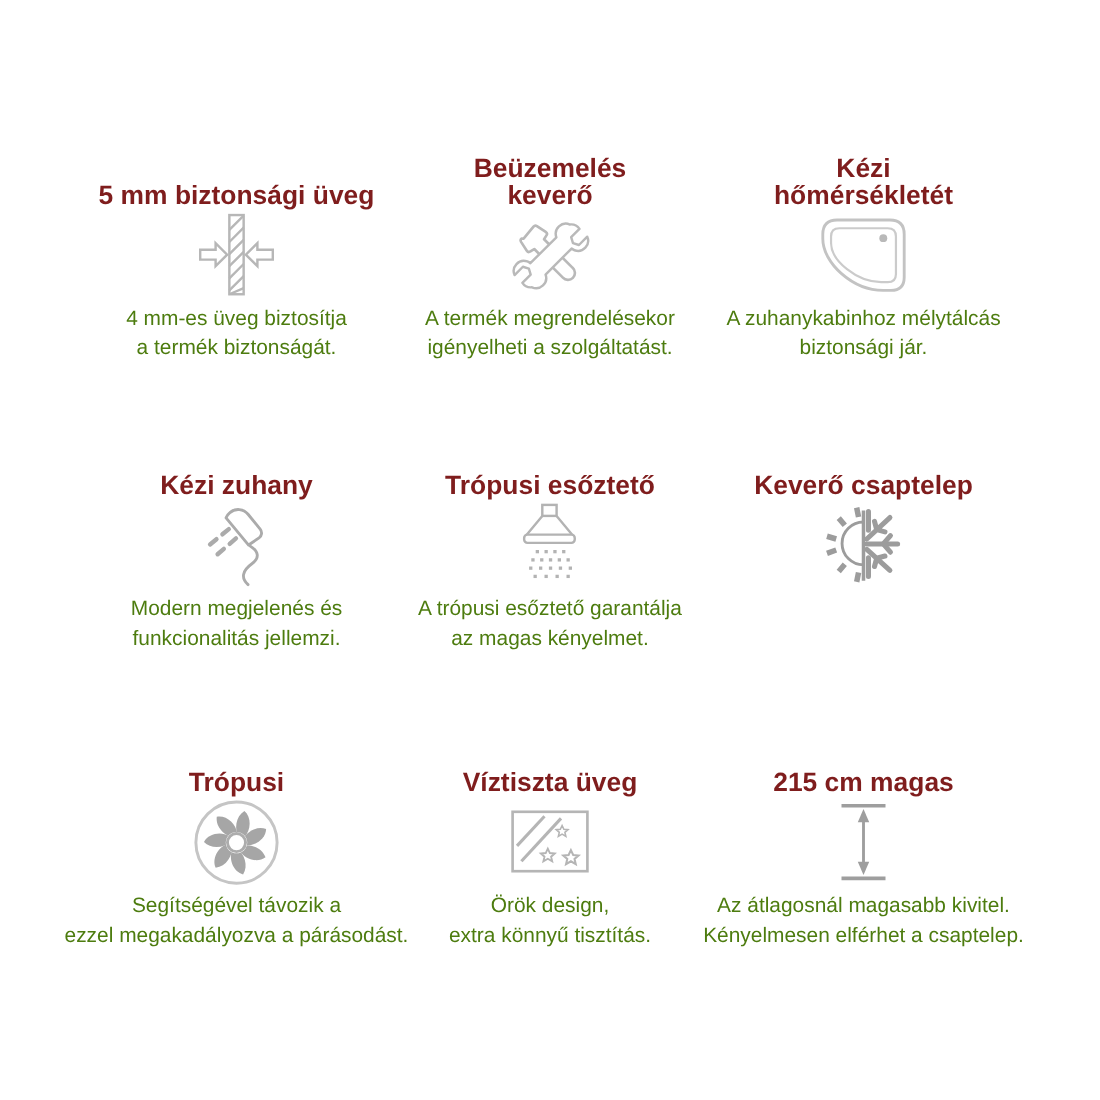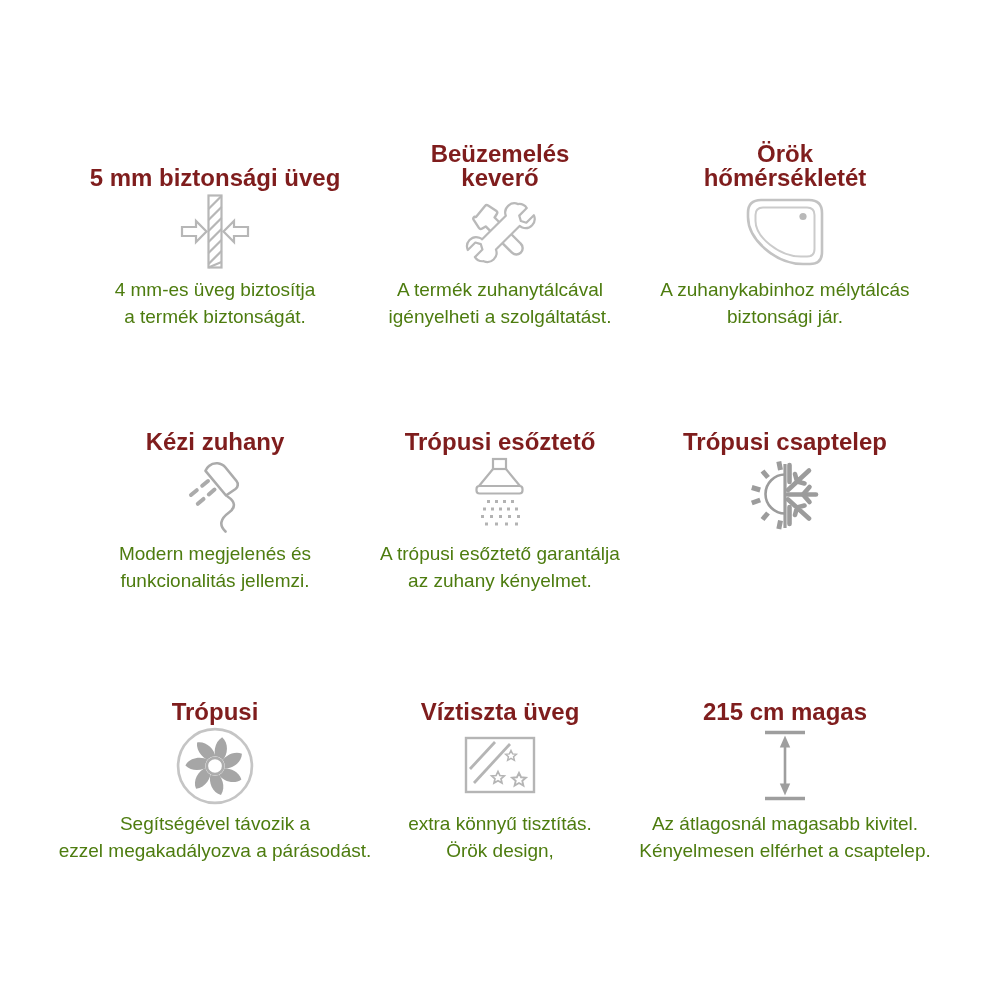--- a/index.html
+++ b/index.html
@@ -66,28 +66,28 @@
       <span>Beüzemelés</span>
       <span>keverő</span>
     </div>
     <div class="iconbox">
       <svg width="78" height="78" viewBox="0 0 78 78" fill="#ffffff" stroke="#b9b9b9" stroke-width="2.4" stroke-linejoin="round">
         <path d="M13,23 L22,12 a2.4,2.4 0 0 1 3.1,-0.5 l8,5.2 a2.4,2.4 0 0 1 0.7,3.3 l-2.2,3.5 26,26 a6.3,6.3 0 1 1 -8.9,8.9 l-26,-26 -3.5,2.2 a2.4,2.4 0 0 1 -3.3,-0.7 l-5.2,-8 a2.4,2.4 0 0 1 0.5,-3.1 z" transform="translate(2,1)"></path>
         <path d="M58,7 a10,10 0 0 1 9.5,4.4 l-8.2,8.2 1.8,5.9 5.9,1.8 8.2,-8.2 a10,10 0 0 1 -12.6,13.4 10,10 0 0 1 -2.9,-1.7 L34,56.5 a10,10 0 0 1 -13.4,12.6 10,10 0 0 1 -9.5,-4.4 l8.2,-8.2 -1.8,-5.9 -5.9,-1.8 -8.2,8.2 A10,10 0 0 1 16,43.6 10,10 0 0 1 19,45.3 L44.7,19.7 a10,10 0 0 1 13.4,-12.6 z" transform="scale(0.92) translate(4,5)"></path>
       </svg>
     </div>
     <div class="desc">
-      <span>A termék zuhanytálcával</span>
+      <span>A termék megrendelésekor</span>
       <span>igényelheti a szolgáltatást.</span>
     </div>
   </div>
 
   <div class="cell">
     <div class="title">
-      <span>Örök</span>
+      <span>Kézi</span>
       <span>hőmérsékletét</span>
     </div>
     <div class="iconbox">
       <svg width="84" height="74" viewBox="0 0 84 74" fill="none">
         <path d="M18,5 H66 Q79,5 79,18 V57 Q79,69 67,69 H60 C32,69 5,44 5,22 V18 Q5,5 18,5 Z" stroke="#c3c3c3" stroke-width="2.6"></path>
         <path d="M21,12.5 H64 Q71.5,12.5 71.5,20 V54 Q71.5,61.5 64,61.5 H58 C36,61.5 12.5,42 12.5,26 V20 Q12.5,12.5 20,12.5 Z" stroke="#cbcbcb" stroke-width="2"></path>
         <circle cx="60" cy="21.5" r="3.6" fill="#b9b9b9"></circle>
       </svg>
     </div>
     <div class="desc">
@@ -140,27 +140,27 @@
             <rect x="56" y="59" width="3" height="3"></rect>
           <rect x="24" y="66.5" width="3" height="3"></rect>
             <rect x="34" y="66.5" width="3" height="3"></rect>
             <rect x="44" y="66.5" width="3" height="3"></rect>
             <rect x="54" y="66.5" width="3" height="3"></rect>
         </g>
       </svg>
     </div>
     <div class="desc">
       <span>A trópusi esőztető garantálja</span>
-      <span>az zuhany kényelmet.</span>
-    </div>
-  </div>
-
-  <div class="cell">
-    <div class="title sm">
-      <span>Trópusi csaptelep</span>
+      <span>az magas kényelmet.</span>
+    </div>
+  </div>
+
+  <div class="cell">
+    <div class="title sm">
+      <span>Keverő csaptelep</span>
     </div>
     <div class="iconbox">
       <svg width="80" height="80" viewBox="0 0 80 80" fill="none" stroke="#9c9c9c">
         <path d="M40,8 V72" stroke-width="3.2"></path>
         <path d="M40,18.5 a19.5,19.5 0 0 0 0,39" stroke-width="2.6"></path>
         <g stroke-width="5" stroke-linecap="butt">
           <path d="M35.5,14 L33.8,5.5 M23,21.5 L17.5,15 M15.2,34 L6.8,31.5 M15.2,44 L6.8,47 M23,57 L17.5,63.5 M35.5,64.5 L33.8,73"></path>
         </g>
         <g stroke-width="4.6" stroke-linecap="round">
           <path d="M43,38.5 H71"></path>
@@ -209,22 +209,22 @@
         <path d="M9,35 L34,8" stroke-width="2.8"></path>
         <path d="M13,49 L49,10" stroke-width="2.8"></path>
         <g stroke-width="1.7">
           <path d="m0,-6.5 1.9,4 4.4,.4 -3.3,2.9 1,4.3 -4,-2.4 -4,2.4 1,-4.3 -3.3,-2.9 4.4,-.4 z" transform="translate(50,22) scale(0.85)"></path>
           <path d="m0,-6.5 1.9,4 4.4,.4 -3.3,2.9 1,4.3 -4,-2.4 -4,2.4 1,-4.3 -3.3,-2.9 4.4,-.4 z" transform="translate(37,44)"></path>
           <path d="m0,-6.5 1.9,4 4.4,.4 -3.3,2.9 1,4.3 -4,-2.4 -4,2.4 1,-4.3 -3.3,-2.9 4.4,-.4 z" transform="translate(58,46) scale(1.1)"></path>
         </g>
       </svg>
     </div>
     <div class="desc">
+      <span>Örök design,</span>
       <span>extra könnyű tisztítás.</span>
-      <span>Örök design,</span>
     </div>
   </div>
 
   <div class="cell">
     <div class="title sm">
       <span>215 cm magas</span>
     </div>
     <div class="iconbox">
       <svg width="78" height="78" viewBox="0 0 78 78" stroke="#9e9e9e" fill="#9e9e9e">
         <path d="M19,5.5 H59" stroke-width="3.4" fill="none"></path>

